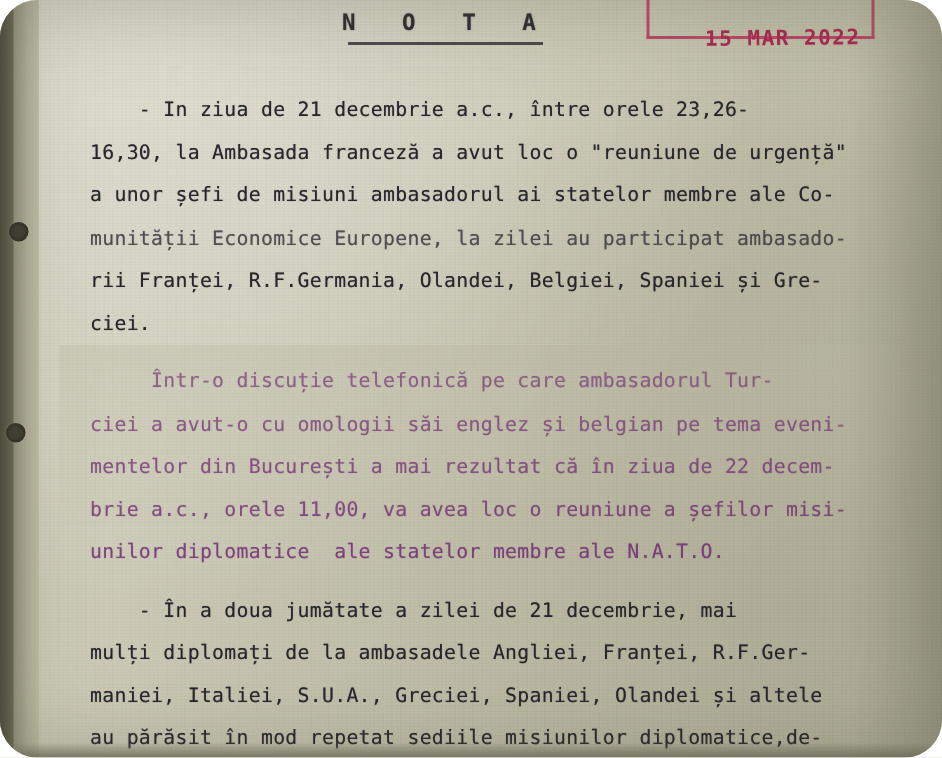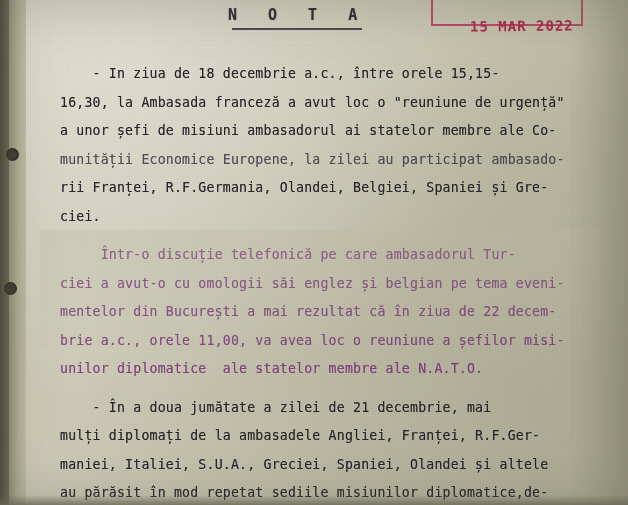--- a/index.html
+++ b/index.html
@@ -7,20 +7,21 @@
     padding: 0;
     background: #ffffff;
   }
   #page {
     position: relative;
     width: 628px;
     height: 505px;
     overflow: hidden;
     background: #c9c7b4;
     font-family: "DejaVu Sans Mono", monospace;
+    border-radius: 25px;
   }
   
   .paper {
     position: absolute;
     inset: 0;
     background:
       radial-gradient(ellipse at 20% 10%, rgba(255,255,255,0.35) 0%, rgba(255,255,255,0) 55%),
       radial-gradient(ellipse at 85% 80%, rgba(120,118,96,0.22) 0%, rgba(120,118,96,0) 60%),
       linear-gradient(105deg, #d3d1bd 0%, #cbc9b5 28%, #c6c4ae 55%, #bfbda6 78%, #b8b69f 100%);
   }
@@ -183,21 +184,21 @@
   <div class="hole h2"></div>
 
   <div class="title">N O T A</div>
   <div class="title-underline"></div>
 
   <div class="stamp-box"></div>
   <div class="stamp-date">15 MAR 2022</div>
 
   <div class="body">
     <div>
-      <div class="line">    - In ziua de 18 decembrie a.c., între orele 15,15-</div>
+      <div class="line">    - In ziua de 21 decembrie a.c., între orele 23,26-</div>
       <div class="line">16,30, la Ambasada franceză a avut loc o "reuniune de urgență"</div>
       <div class="line">a unor șefi de misiuni ambasadorul ai statelor membre ale Co-</div>
       <div class="line faded">munității Economice Europene, la zilei au participat ambasado-</div>
       <div class="line">rii Franței, R.F.Germania, Olandei, Belgiei, Spaniei și Gre-</div>
       <div class="line">ciei.</div>
     </div>
     <div class="gap"></div>
     <div>
       <div class="line dim">     Într-o discuție telefonică pe care ambasadorul Tur-</div>
       <div class="line dim">ciei a avut-o cu omologii săi englez și belgian pe tema eveni-</div>

